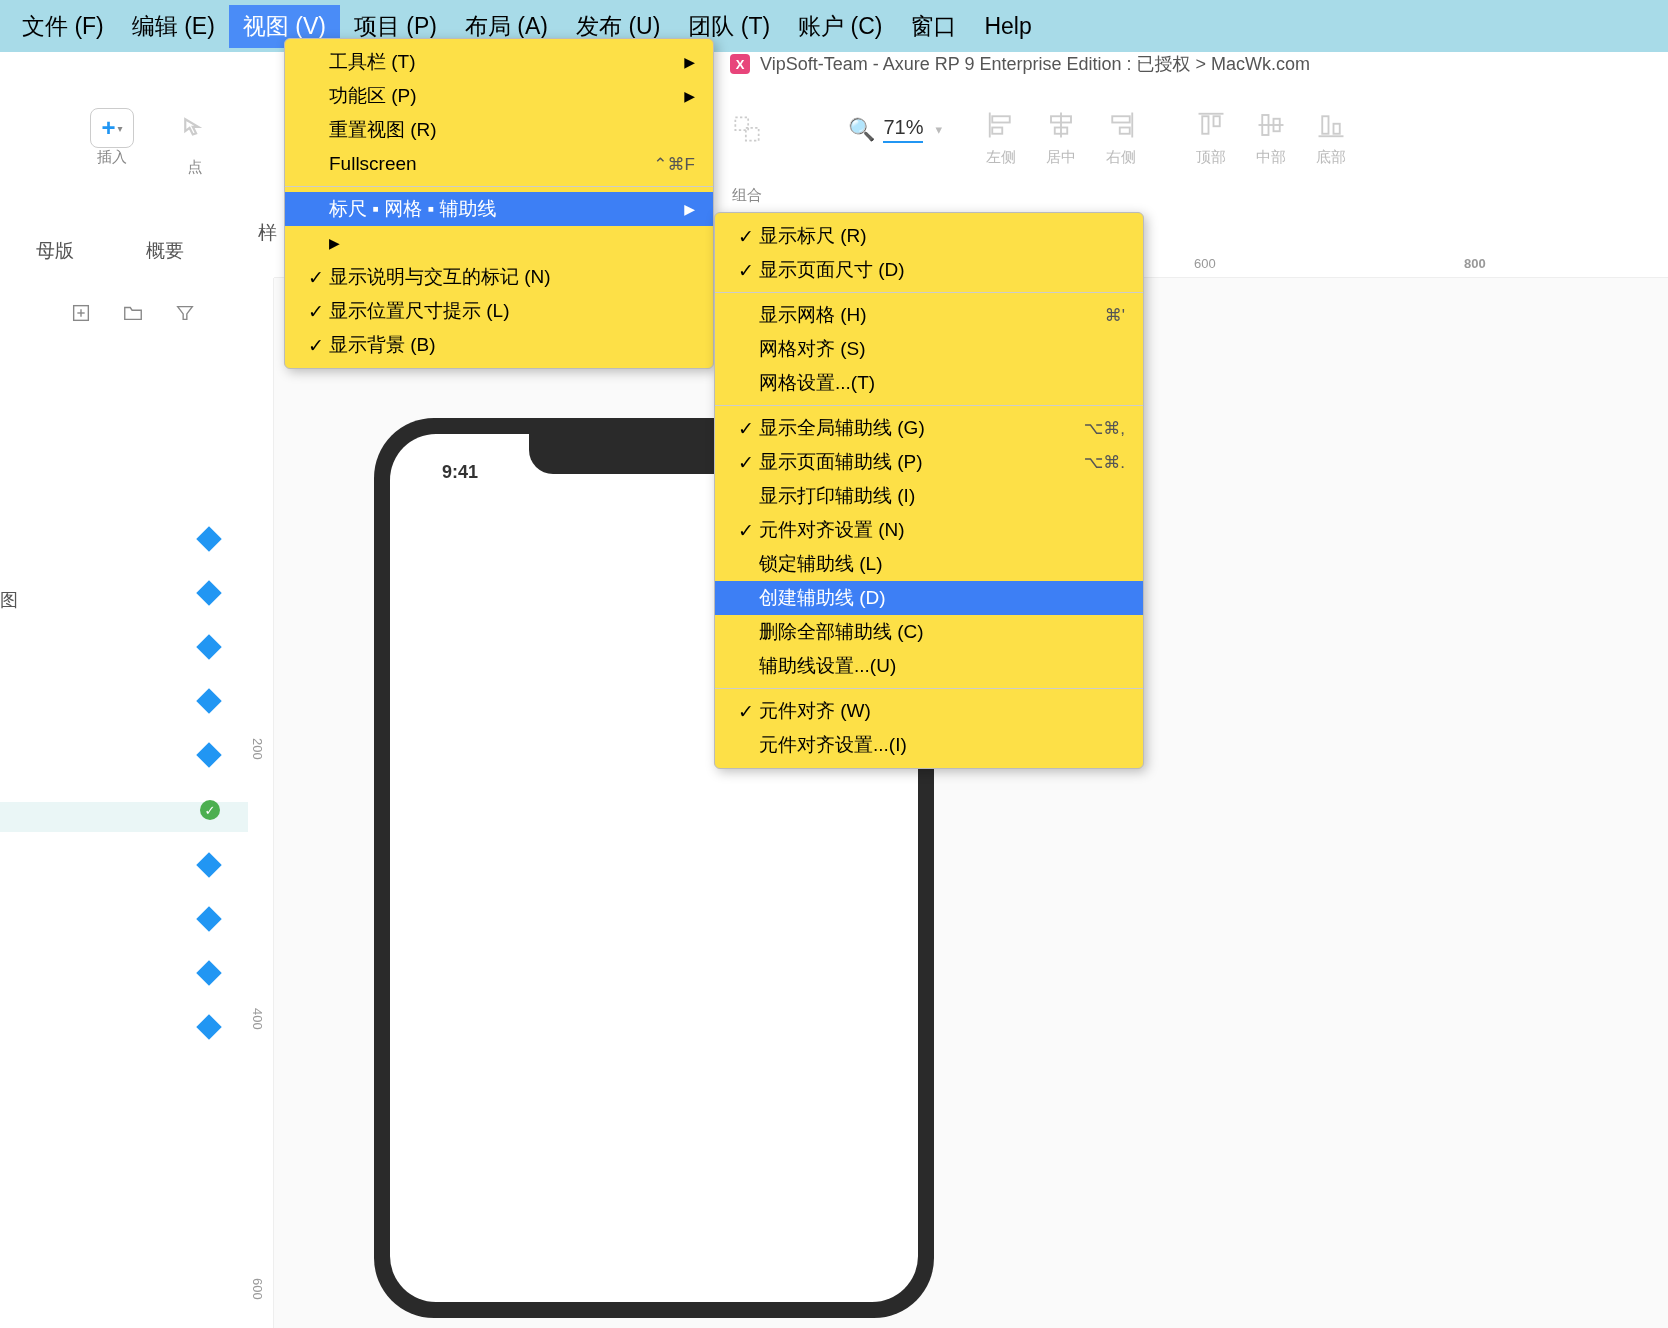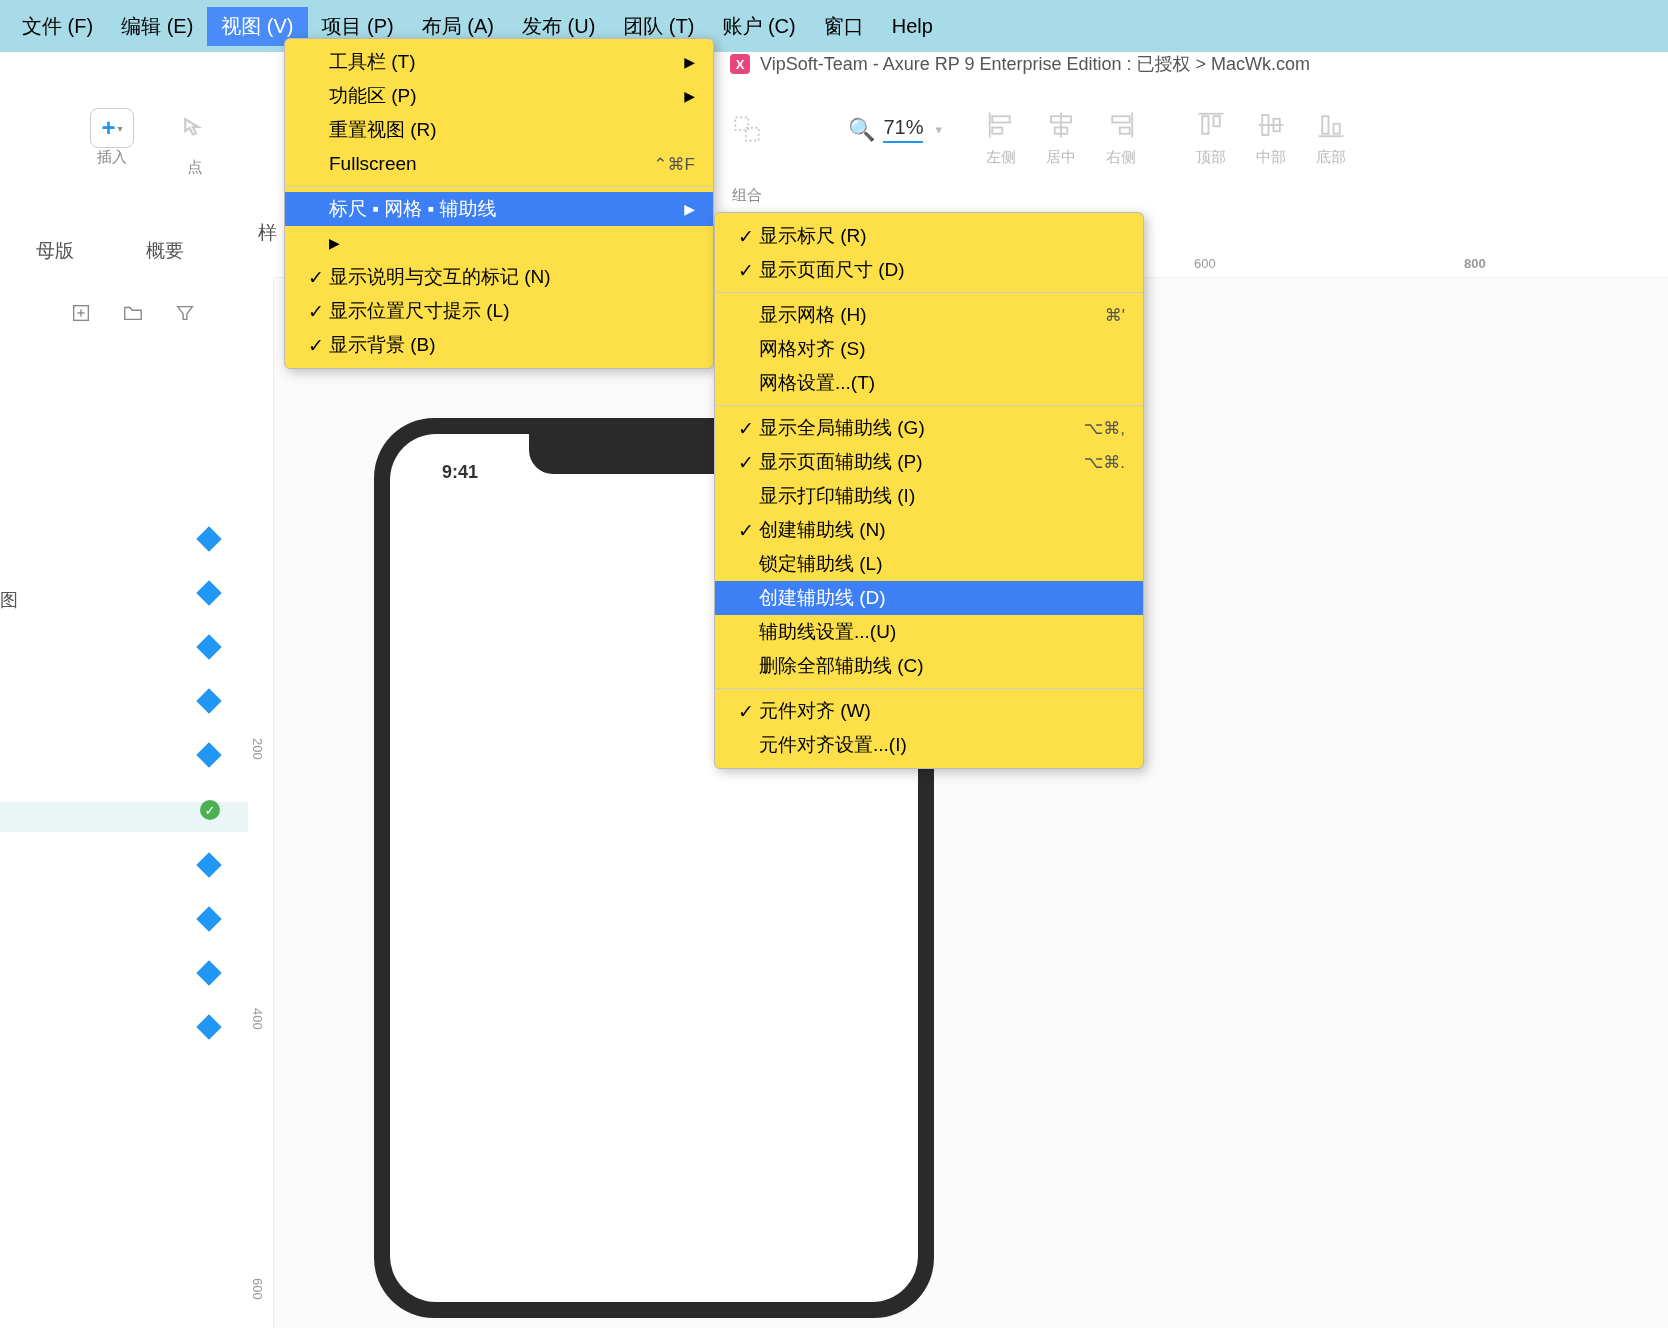--- a/index.html
+++ b/index.html
@@ -1,19 +1,19 @@
 <!DOCTYPE html>
 <html><head>
 <meta charset="utf-8">
 <style>
 * { margin: 0; padding: 0; box-sizing: border-box; font-family: -apple-system, "Helvetica Neue", Arial, sans-serif; }
 body { width: 1668px; height: 1328px; background: #fff; overflow: hidden; position: relative; }
 
 
-.menubar { height: 52px; background: #a8dbe8; display: flex; align-items: center; font-size: 20px; color: #000; padding: 0 8px; }
+.menubar { height: 52px; background: #a8dbe8; display: flex; align-items: center; font-size: 23px; color: #000; padding: 0 8px; }
 .menu-item { padding: 6px 14px; cursor: default; }
 .menu-item.selected { background: #4a8cf7; color: #fff; }
 
 
 .title-bar { position: absolute; left: 730px; top: 52px; display: flex; align-items: center; font-size: 18px; color: #555; }
 .title-icon { width: 20px; height: 20px; background: #e8457b; border-radius: 4px; display: inline-flex; align-items: center; justify-content: center; color: #fff; font-size: 13px; font-weight: bold; margin-right: 10px; }
 
 
 .toolbar { position: absolute; top: 98px; left: 0; right: 0; height: 86px; display: flex; align-items: flex-start; padding: 0 20px; }
 .tool-group { display: flex; flex-direction: column; align-items: center; margin-right: 40px; padding-top: 10px; }
@@ -314,38 +314,38 @@
       <span class="dd-check">✓</span>
       <span class="dd-label">显示页面辅助线 (P)</span>
       <span class="dd-shortcut">⌥⌘.</span>
     </div>
     <div class="dd-item">
       <span class="dd-check"></span>
       <span class="dd-label">显示打印辅助线 (I)</span>
     </div>
     <div class="dd-item">
       <span class="dd-check">✓</span>
-      <span class="dd-label">创建辅助线 (N)</span>
+      <span class="dd-label">元件对齐设置 (N)</span>
     </div>
     <div class="dd-item">
       <span class="dd-check"></span>
       <span class="dd-label">锁定辅助线 (L)</span>
     </div>
     <div class="dd-item highlight">
       <span class="dd-check"></span>
       <span class="dd-label">创建辅助线 (D)</span>
     </div>
     <div class="dd-item">
       <span class="dd-check"></span>
+      <span class="dd-label">删除全部辅助线 (C)</span>
+    </div>
+    <div class="dd-item">
+      <span class="dd-check"></span>
       <span class="dd-label">辅助线设置...(U)</span>
     </div>
-    <div class="dd-item">
-      <span class="dd-check"></span>
-      <span class="dd-label">删除全部辅助线 (C)</span>
-    </div>
     <div class="dd-sep"></div>
     <div class="dd-item">
       <span class="dd-check">✓</span>
       <span class="dd-label">元件对齐 (W)</span>
     </div>
     <div class="dd-item">
       <span class="dd-check"></span>
       <span class="dd-label">元件对齐设置...(I)</span>
     </div>
   </div>

